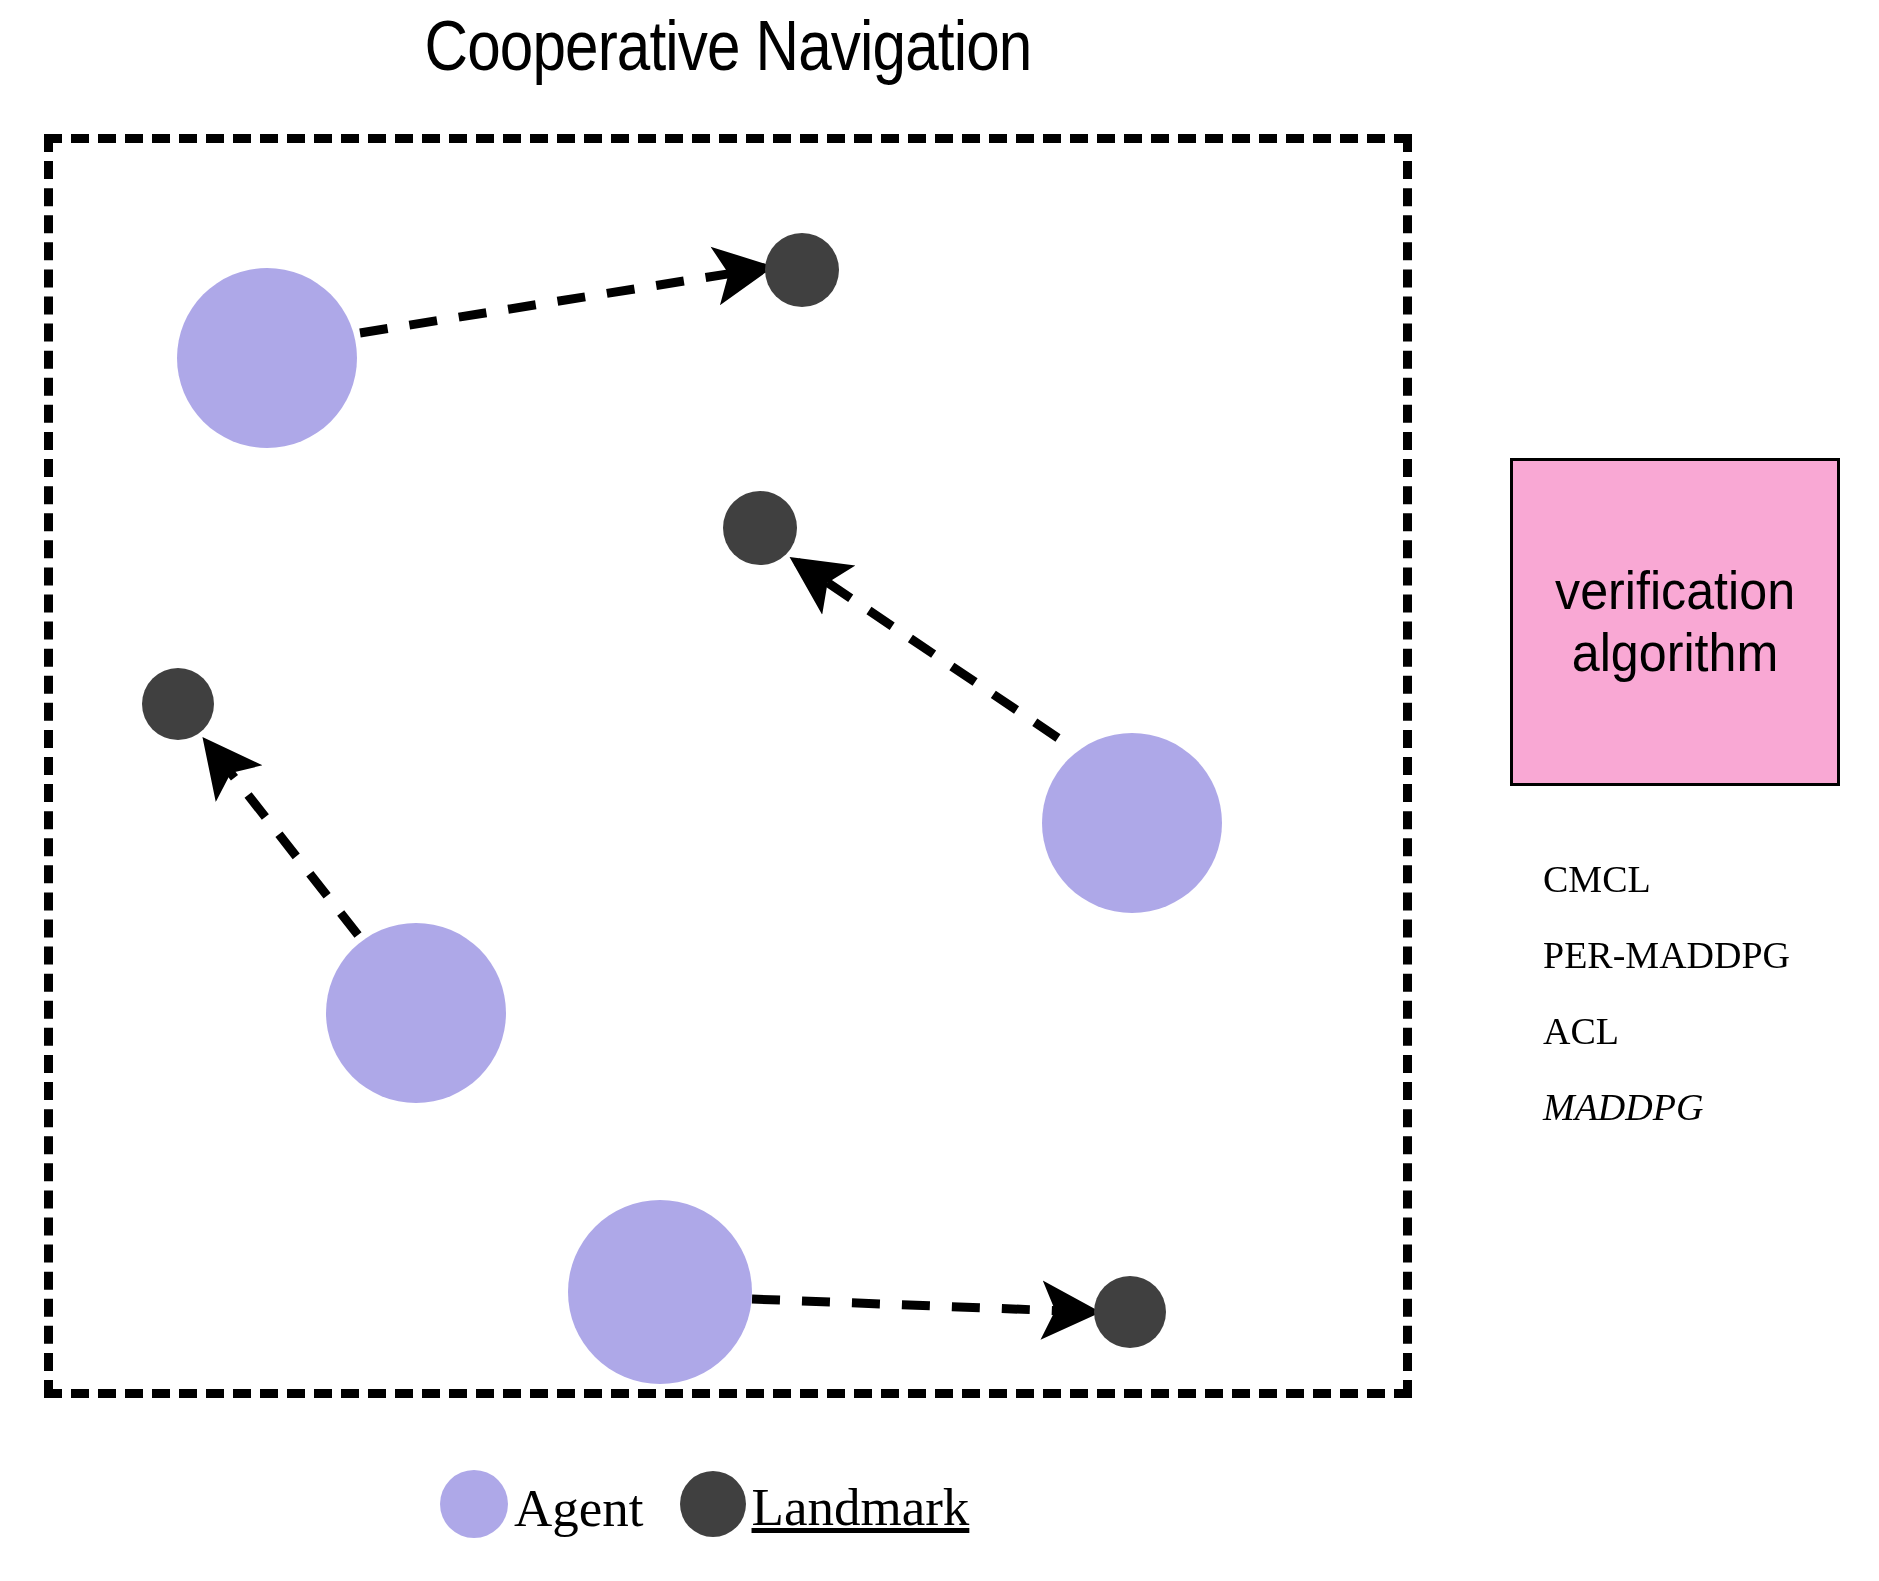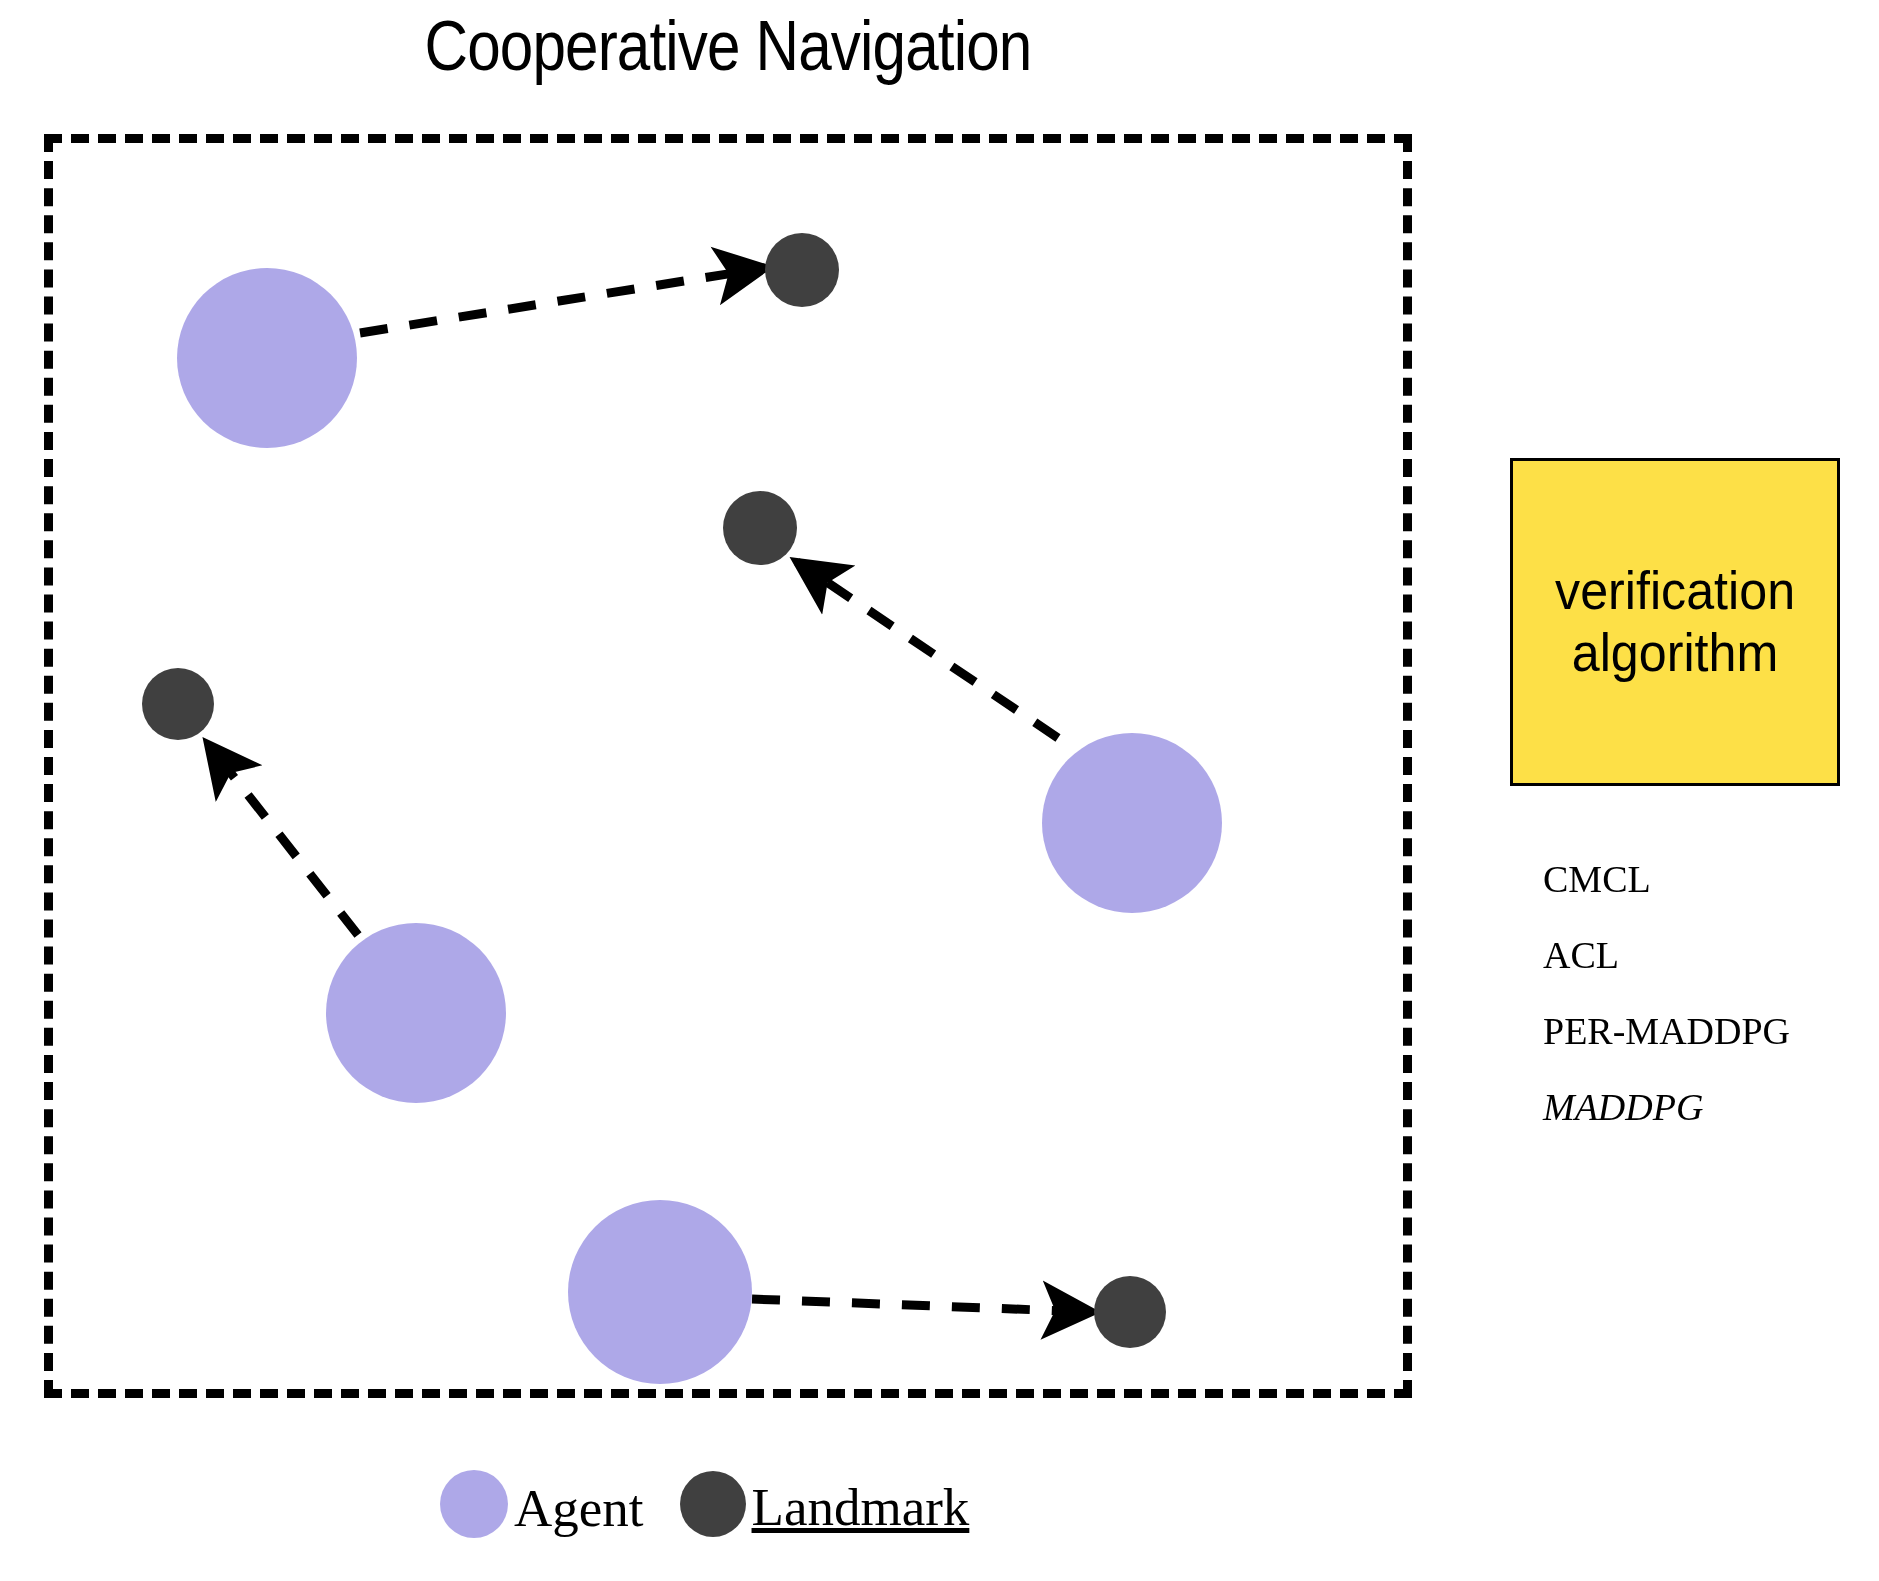--- a/index.html
+++ b/index.html
@@ -63,21 +63,21 @@
 
   
   .verif-box {
     position: absolute;
     left: 1510px;
     top: 458px;
     width: 330px;
     height: 328px;
     box-sizing: border-box;
     border: 3px solid #000000;
-    background: #fde047;
+    background: #f9a8d4;
     display: flex;
     align-items: center;
     justify-content: center;
   }
   .verif-text {
     font-family: "Liberation Sans", sans-serif;
     font-size: 54px;
     line-height: 1.14;
     text-align: center;
     color: #000000;
@@ -178,22 +178,22 @@
 
   <div class="verif-box">
     <div class="verif-text">
       <span>verification</span>
       <span>algorithm</span>
     </div>
   </div>
 
   <div class="algo-list">
     <div class="algo-item">CMCL</div>
+    <div class="algo-item">PER-MADDPG</div>
     <div class="algo-item">ACL</div>
-    <div class="algo-item">PER-MADDPG</div>
     <div class="algo-item">MADDPG</div>
   </div>
 
   <div class="legend">
     <div class="legend-entry">
       <span class="legend-dot agent"></span>
       <span class="legend-label">Agent</span>
     </div>
     <div class="legend-entry">
       <span class="legend-dot landmark"></span>

